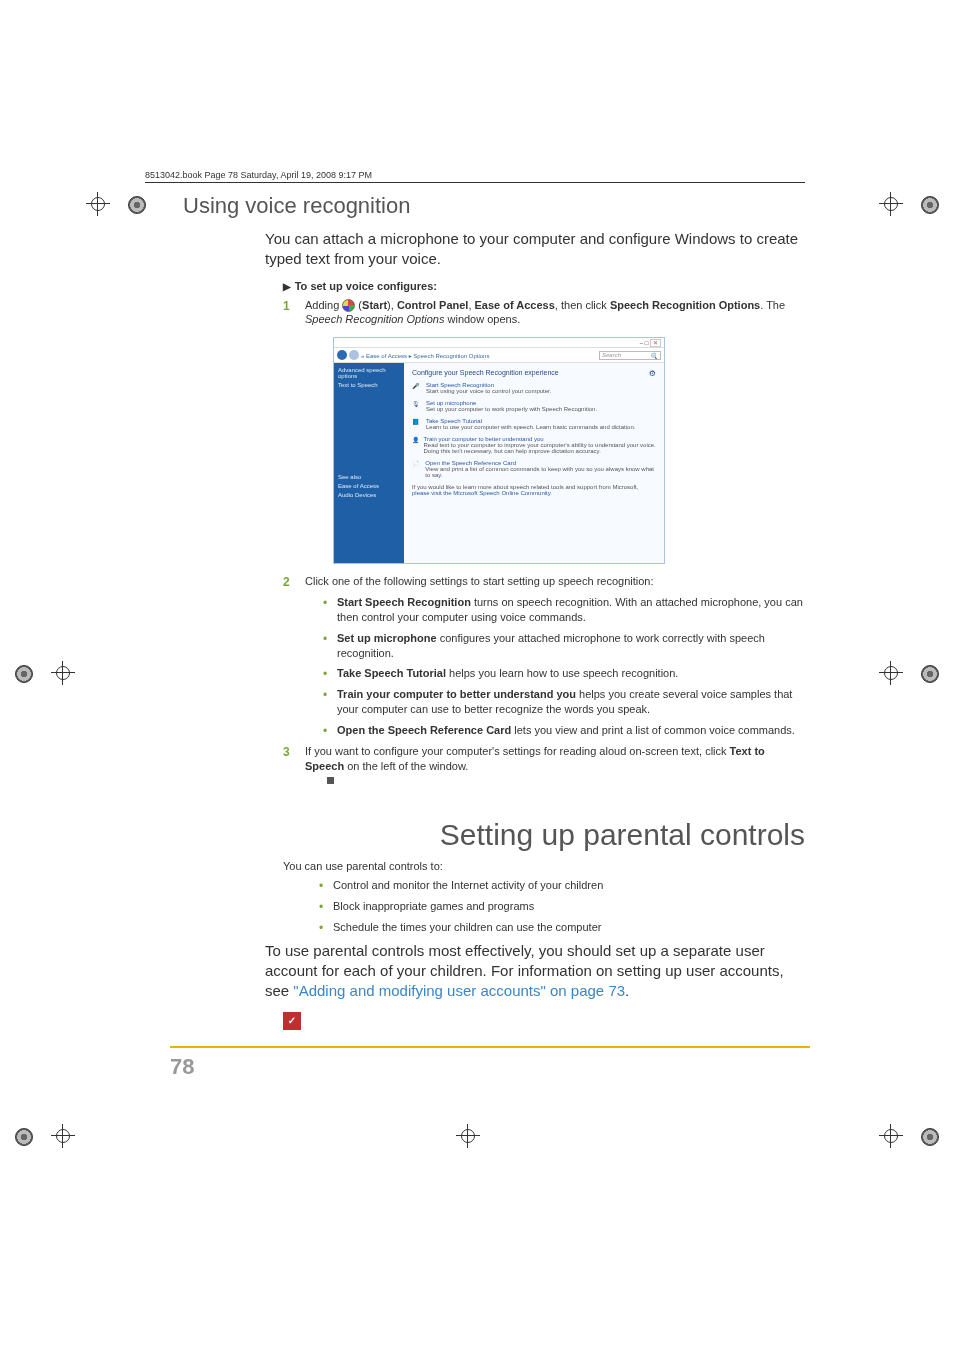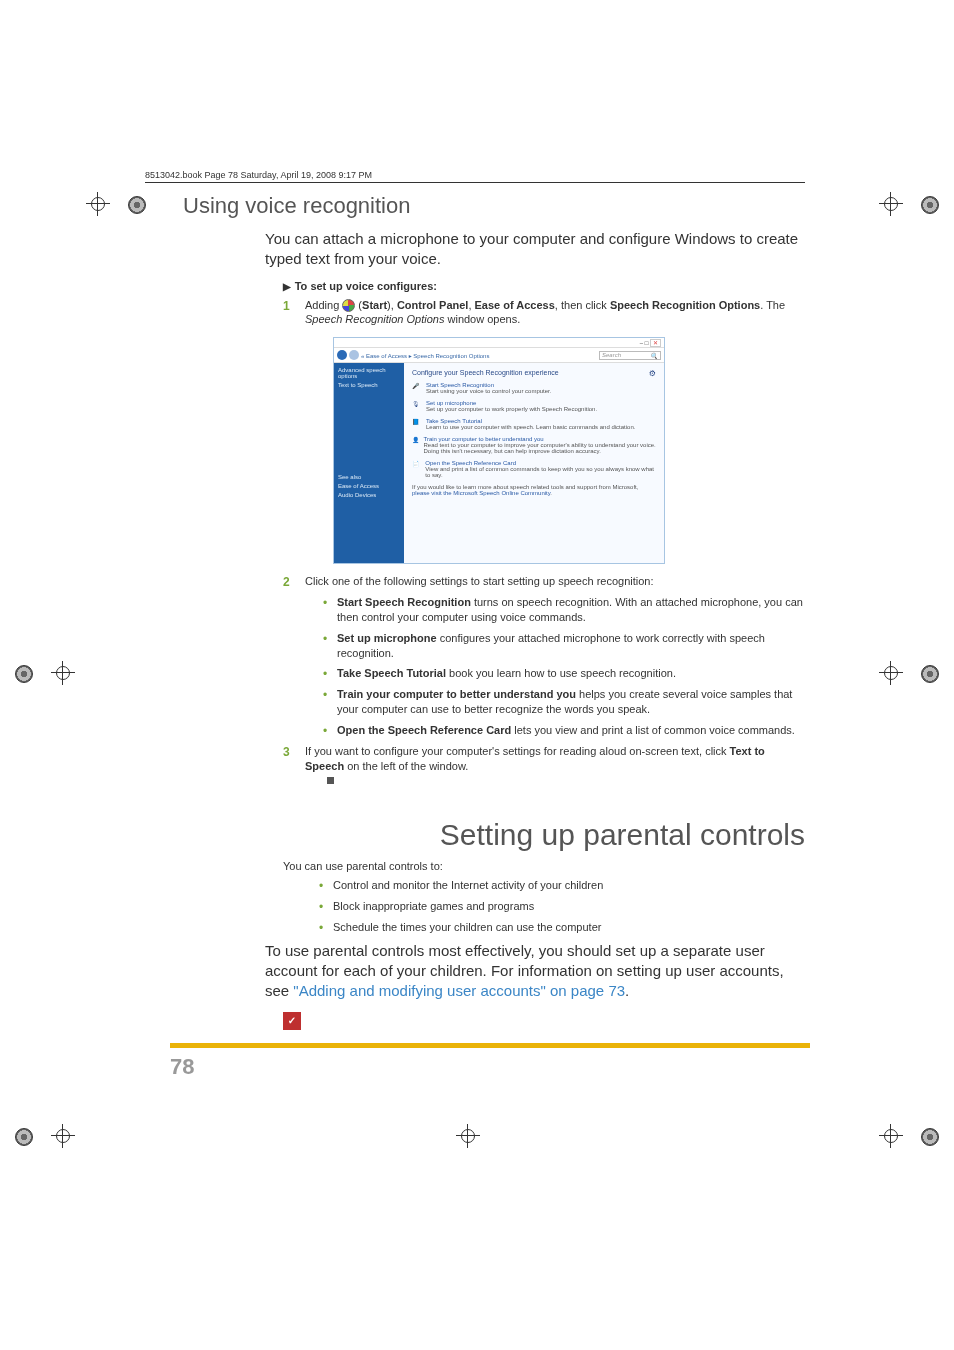--- a/index.html
+++ b/index.html
@@ -241,21 +241,21 @@
     color: #333;
     display: block;
   }
   .page-num {
     position: absolute;
     left: 170px;
     bottom: 270px;
     font-size: 22px;
     font-weight: bold;
     color: #999;
-    border-top: 5px solid #eab308;
+    border-top: 2px solid #eab308;
     width: 640px;
     padding-top: 6px;
   }
   .crop-circle {
     width: 16px;
     height: 16px;
     border: 1px solid #333;
     border-radius: 50%;
     position: absolute;
     background: radial-gradient(circle, #666 30%, #bbb 31%, #bbb 60%, #666 61%);
@@ -404,21 +404,21 @@
     </div>
   </div>
 
   <ol class="steps">
     <li>
       <span class="num">2</span>
       <span>Click one of the following settings to start setting up speech recognition:</span>
       <ul class="bullets">
         <li><b>Start Speech Recognition</b><span> turns on speech recognition. With an attached microphone, you can then control your computer using voice commands.</span></li>
         <li><b>Set up microphone</b><span> configures your attached microphone to work correctly with speech recognition.</span></li>
-        <li><b>Take Speech Tutorial</b><span> book you learn how to use speech recognition.</span></li>
+        <li><b>Take Speech Tutorial</b><span> helps you learn how to use speech recognition.</span></li>
         <li><b>Train your computer to better understand you</b><span> helps you create several voice samples that your computer can use to better recognize the words you speak.</span></li>
         <li><b>Open the Speech Reference Card</b><span> lets you view and print a list of common voice commands.</span></li>
       </ul>
     </li>
     <li>
       <span class="num">3</span>
       <span>If you want to configure your computer's settings for reading aloud on-screen text, click </span><b>Text to Speech</b><span> on the left of the window.</span>
       <div><span class="end-square"></span></div>
     </li>
   </ol>

